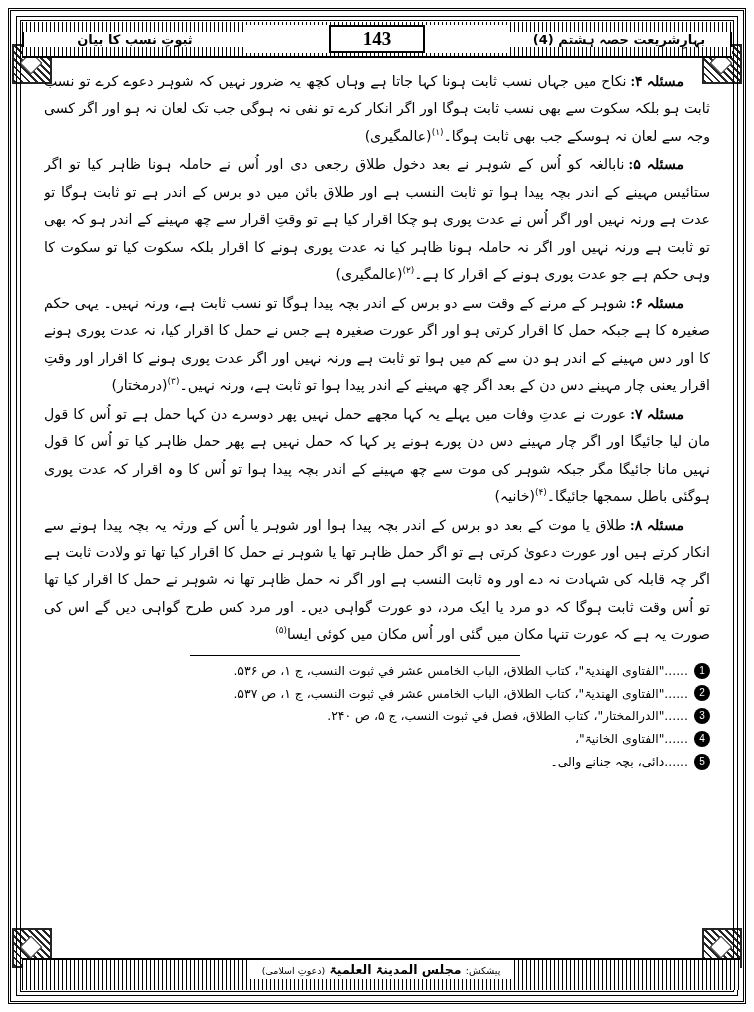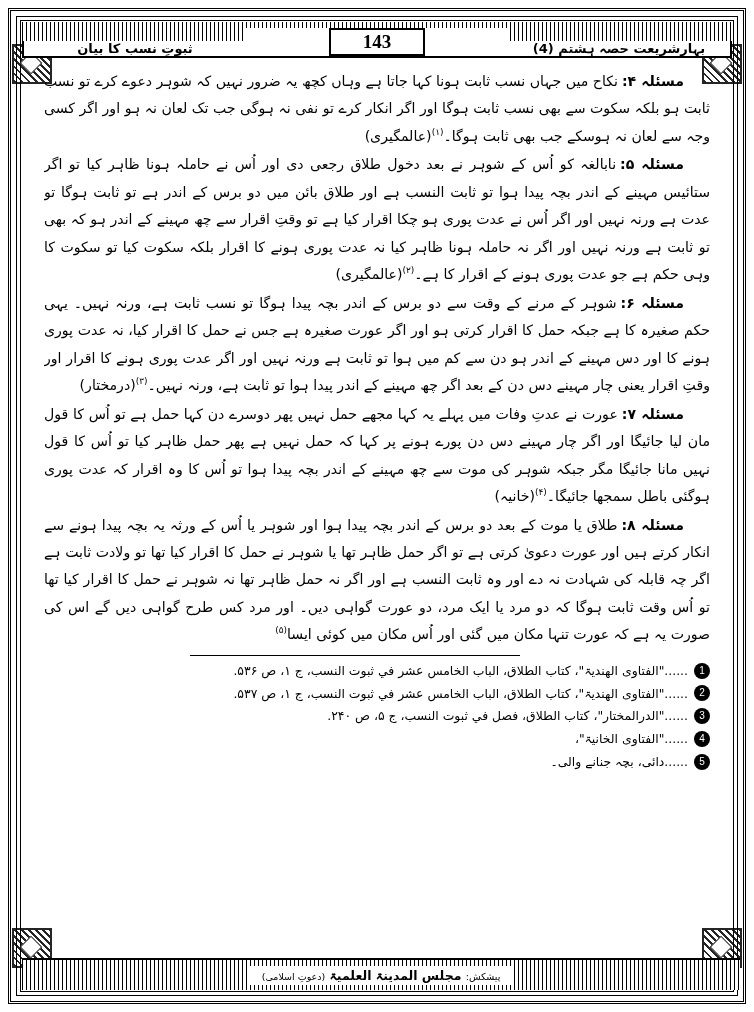--- a/index.html
+++ b/index.html
@@ -65,21 +65,21 @@
   }
 
   
   .header-band {
     position: absolute;
     left: 22px;
     right: 22px;
     top: 22px;
     height: 34px;
     display: flex;
-    align-items: flex-end;
+    align-items: center;
     border-bottom: 2px solid #000;
     background:
       repeating-linear-gradient(90deg, #000 0 1px, #fff 1px 4px);
   }
   .header-cell {
     background: #fff;
     display: flex;
     align-items: center;
     justify-content: center;
     font-size: 13px;
@@ -104,21 +104,21 @@
   }
 
   
   .footer-band {
     position: absolute;
     left: 22px;
     right: 14px;
     bottom: 22px;
     height: 30px;
     display: flex;
-    align-items: center;
+    align-items: flex-start;
     justify-content: center;
     border-top: 2px solid #000;
     background:
       repeating-linear-gradient(90deg, #000 0 1px, #fff 1px 4px);
   }
   .footer-inner {
     background: #fff;
     padding: 2px 14px;
     font-size: 12.5px;
     font-weight: bold;
@@ -144,20 +144,21 @@
   .para {
     margin: 0 0 1px 0;
     text-align: justify;
     text-align-last: right;
     text-justify: inter-word;
   }
   .para.indent-start { text-indent: 26px; }
   .masla-label {
     font-weight: bold;
     margin-left: 4px;
+    font-family: Liberation Serif, serif;
   }
   .sup {
     font-size: 9px;
     vertical-align: super;
   }
 
   
   .footnote-sep {
     width: 330px;
     margin: 6px auto 4px 0;

